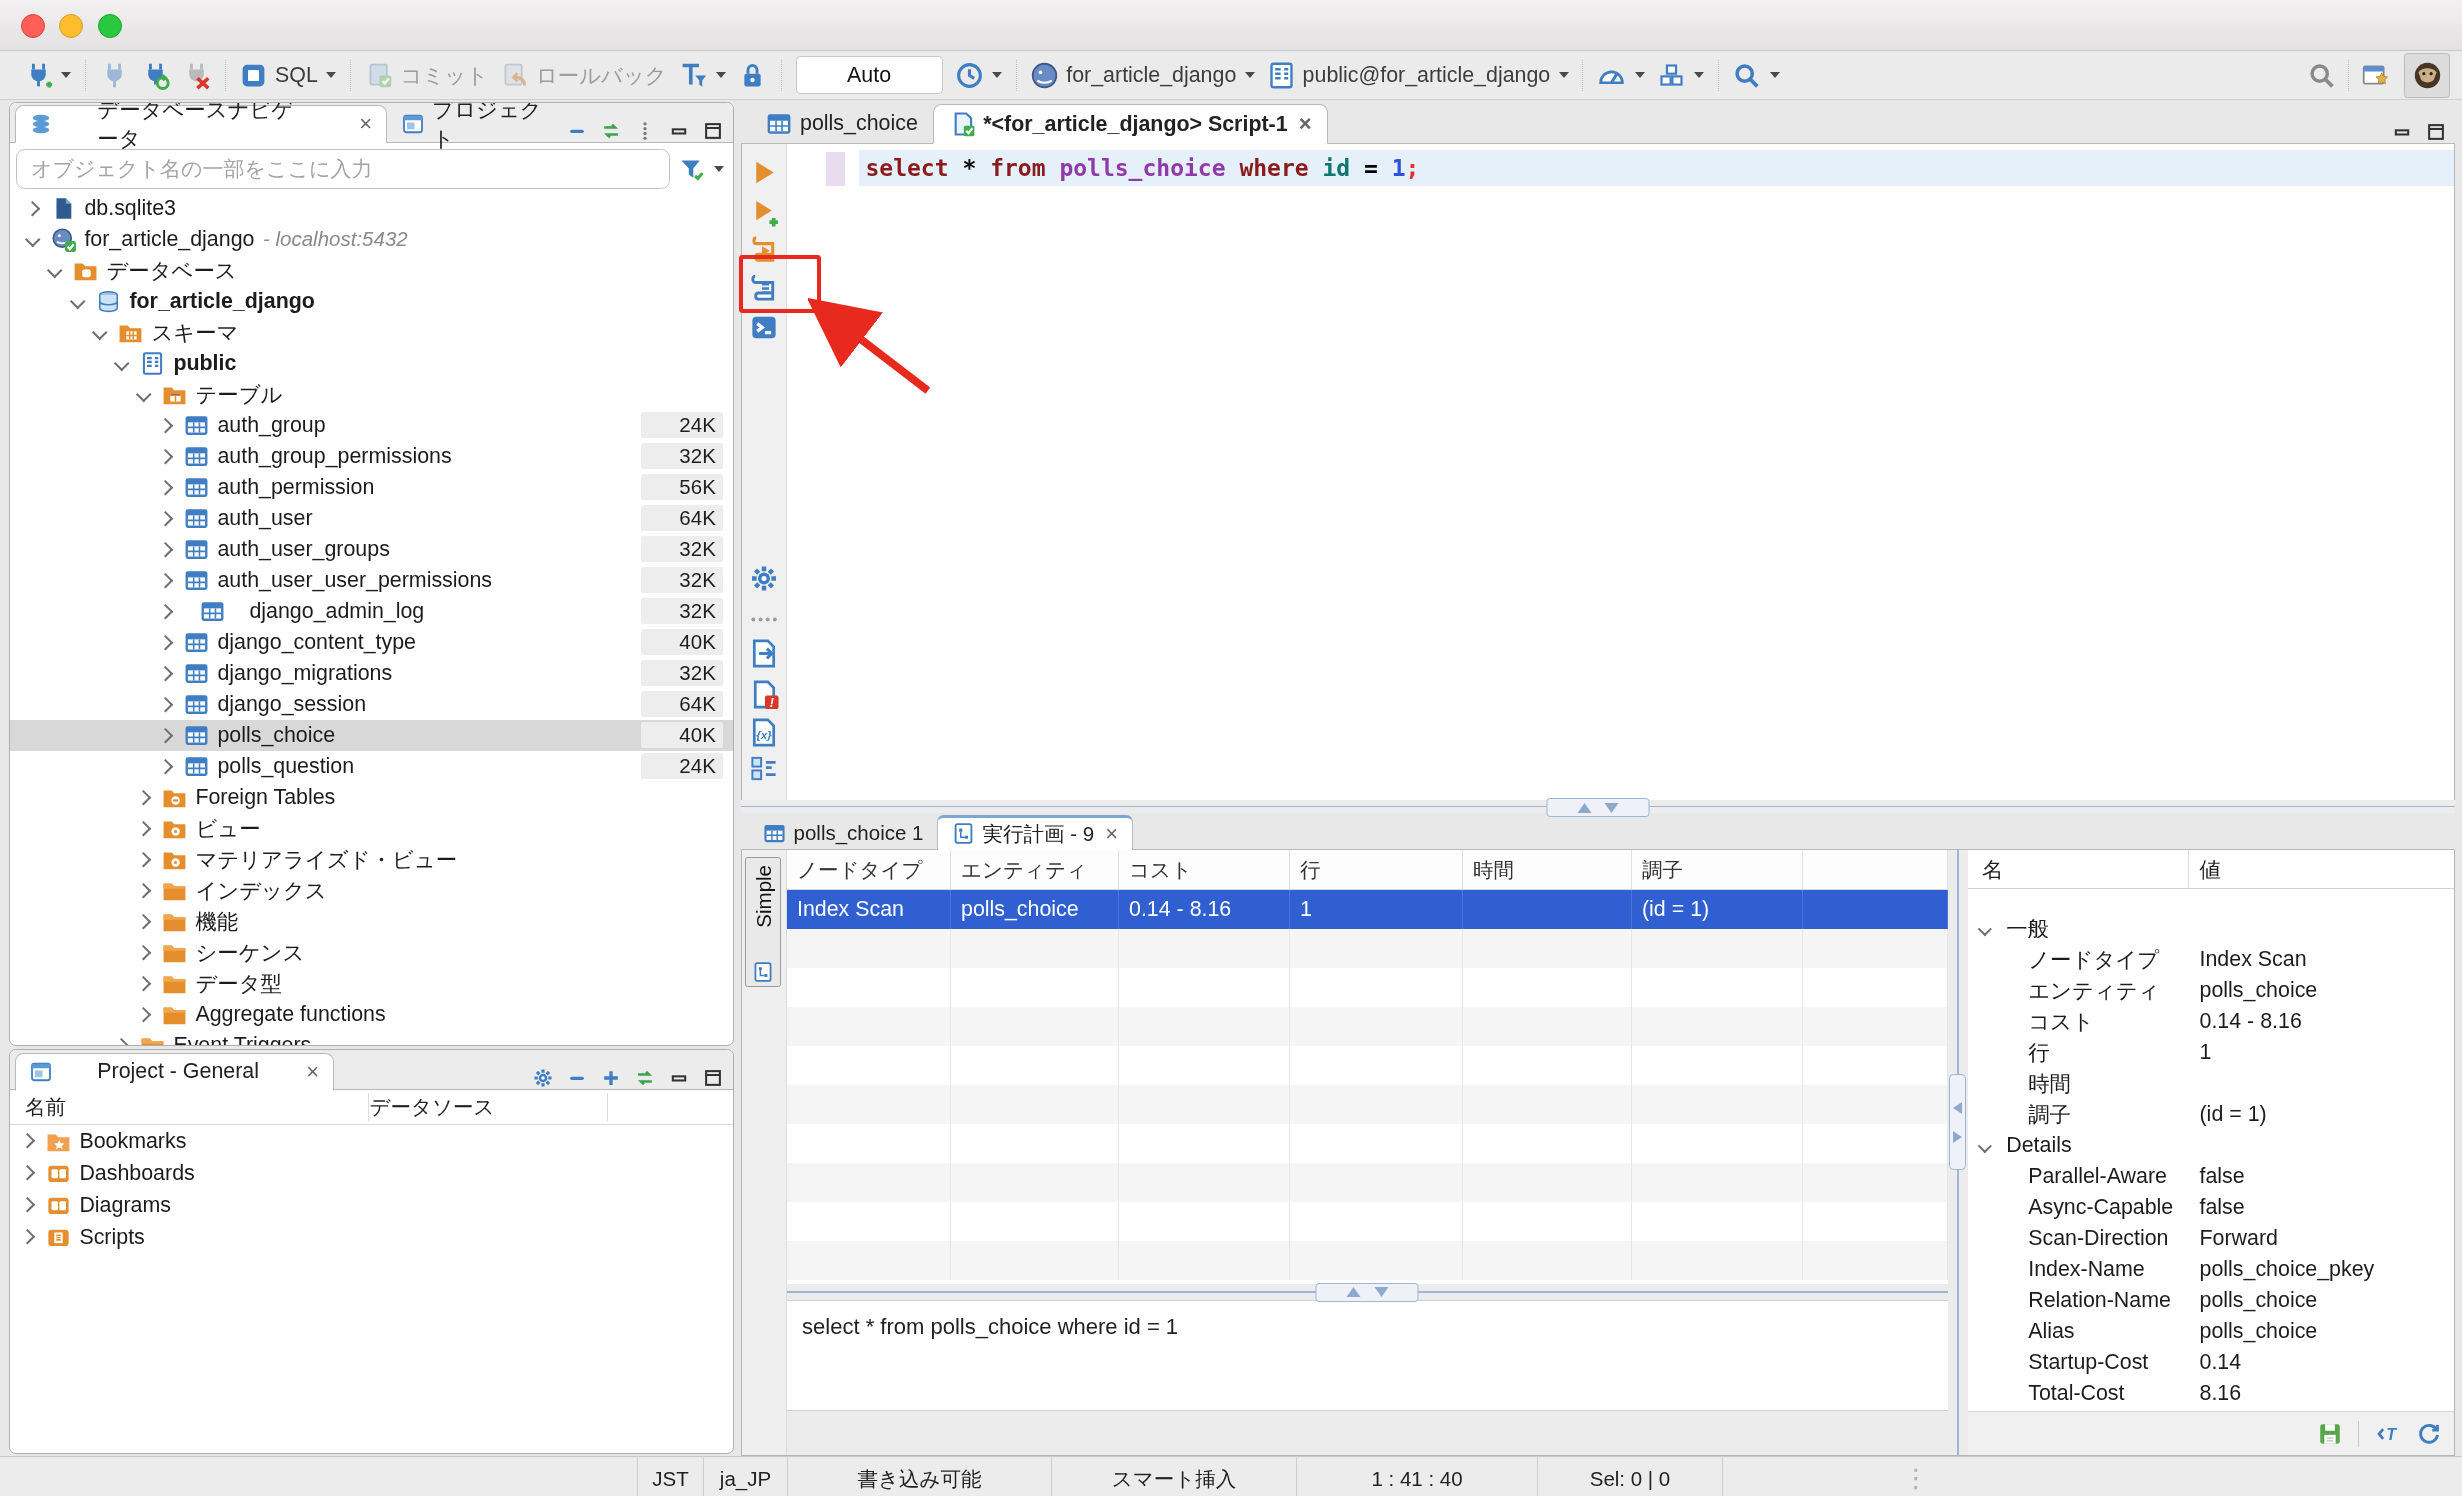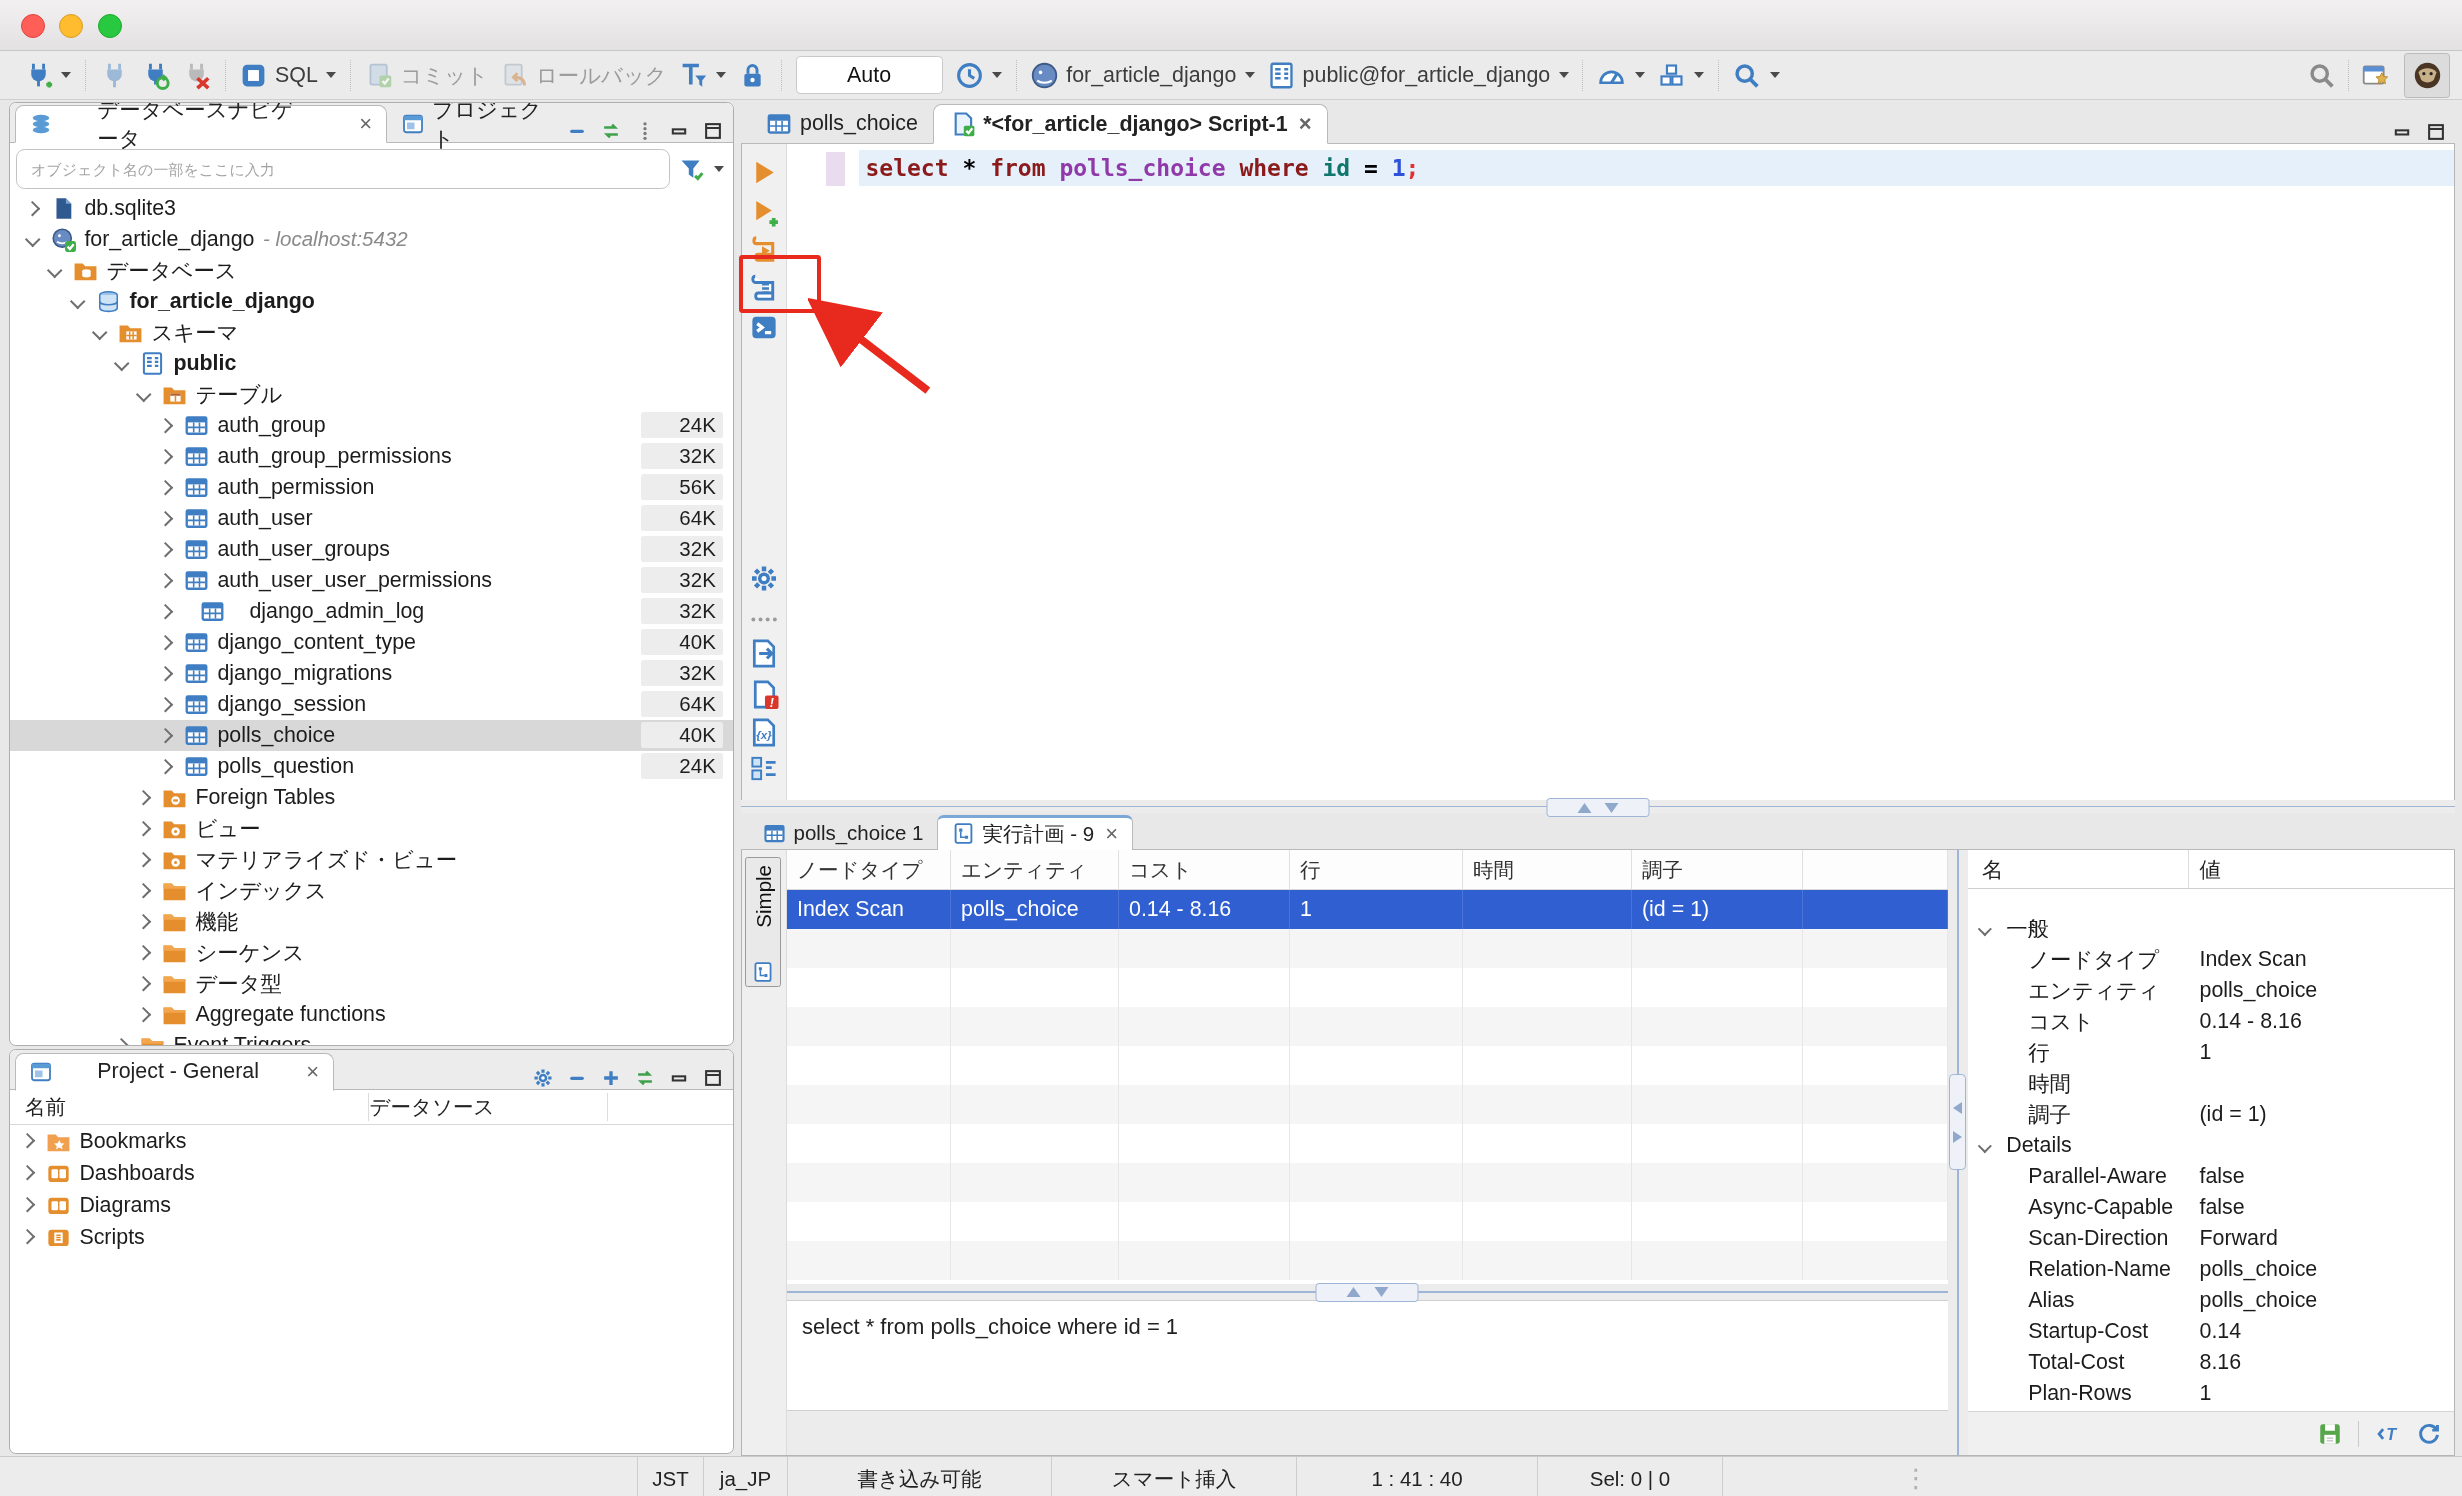--- a/index.html
+++ b/index.html
@@ -36,21 +36,21 @@
   .proj-panel{height:405px;margin-top:3.4px;}
   
   .ptabs{display:flex;align-items:flex-end;height:39px;background:#ececec;border-bottom:1.7px solid #b9b9b9;padding-left:5.1px;}
   .ptab{display:flex;align-items:center;gap:7.7px;height:36px;padding:0 13.7px;font-size:21.4px;color:#222;border-radius:8.5px 8.5px 0 0;}
   .ptab.active{background:#fff;border:1.7px solid #b9b9b9;border-bottom:1.7px solid #fff;margin-bottom:-1.7px;gap:44px;}
   .closex{color:#666;font-size:22px;margin-left:3.4px;}
   .viewicons{margin-left:auto;display:flex;align-items:center;gap:12px;padding-right:8.5px;}
   .viewicons .ic{width:22px;height:22px;}
   
   .filterrow{display:flex;align-items:center;padding:6.8px 8.5px 3.4px 6.8px;gap:6.8px;}
-  .filterinput{flex:1;height:38px;border:1.7px solid #c3c3c3;border-radius:8.5px;padding:0 13.7px;font-size:15px;color:#333;outline:none;background:#fff;font-family:inherit;}
+  .filterinput{flex:1;height:38px;border:1.7px solid #c3c3c3;border-radius:8.5px;padding:0 13.7px;font-size:21px;color:#333;outline:none;background:#fff;font-family:inherit;}
   .filterinput::placeholder{color:#a4a4a4;}
   
   .tree{overflow:hidden;height:855px;}
   .trow{position:relative;display:flex;align-items:center;height:31px;}
   .trow.sel{background:#d8d8d8;}
   .chev{display:inline-block;width:9.4px;height:9.4px;border-right:2.6px solid #6e6e6e;border-bottom:2.6px solid #6e6e6e;margin-right:13px;flex:none;}
   .chev.r{transform:rotate(-45deg);}
   .chev.d{transform:rotate(45deg);}
   .trow .ic{width:25px;height:25px;margin-right:8.5px;}
   .tlabel{font-size:21.4px;white-space:nowrap;}
@@ -1187,20 +1187,24 @@
                 </div>
                 <div class="prow prowwrap">
                   <span class="plab">Async-Capable</span>
                   <span class="pval">false</span>
                 </div>
                 <div class="prow prowwrap">
                   <span class="plab">Scan-Direction</span>
                   <span class="pval">Forward</span>
                 </div>
                 <div class="prow prowwrap">
+                  <span class="plab">Index-Name</span>
+                  <span class="pval">polls_choice_pkey</span>
+                </div>
+                <div class="prow prowwrap">
                   <span class="plab">Relation-Name</span>
                   <span class="pval">polls_choice</span>
                 </div>
                 <div class="prow prowwrap">
                   <span class="plab">Alias</span>
                   <span class="pval">polls_choice</span>
                 </div>
                 <div class="prow prowwrap">
                   <span class="plab">Startup-Cost</span>
                   <span class="pval">0.14</span>

